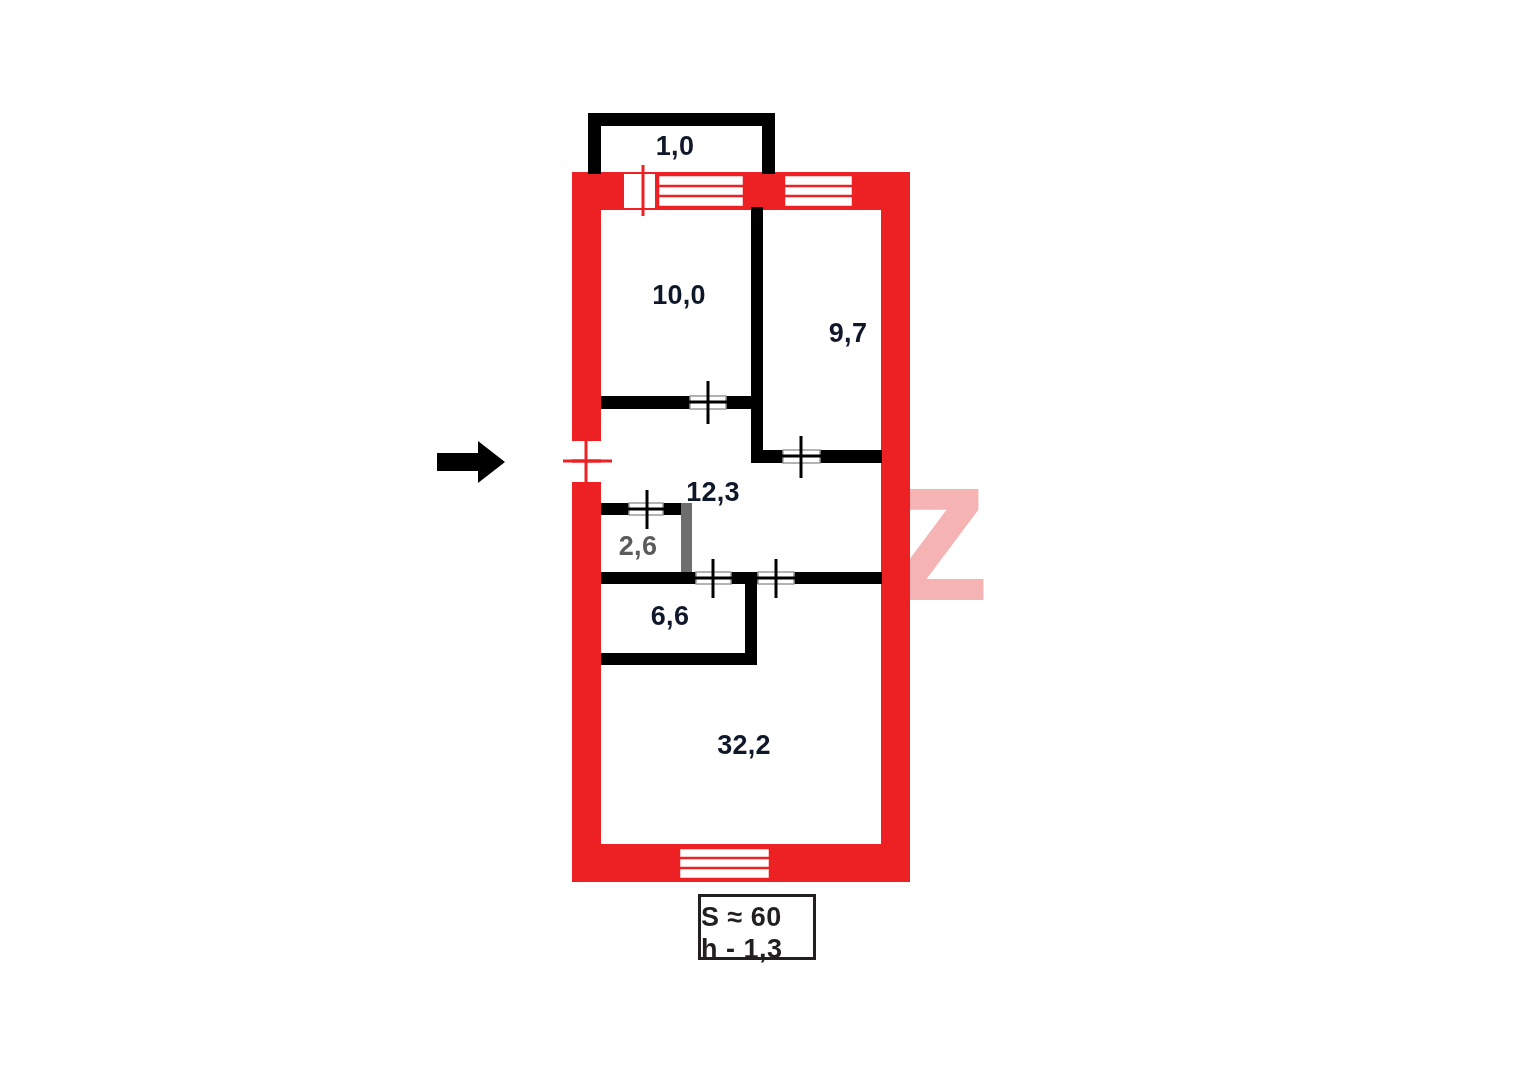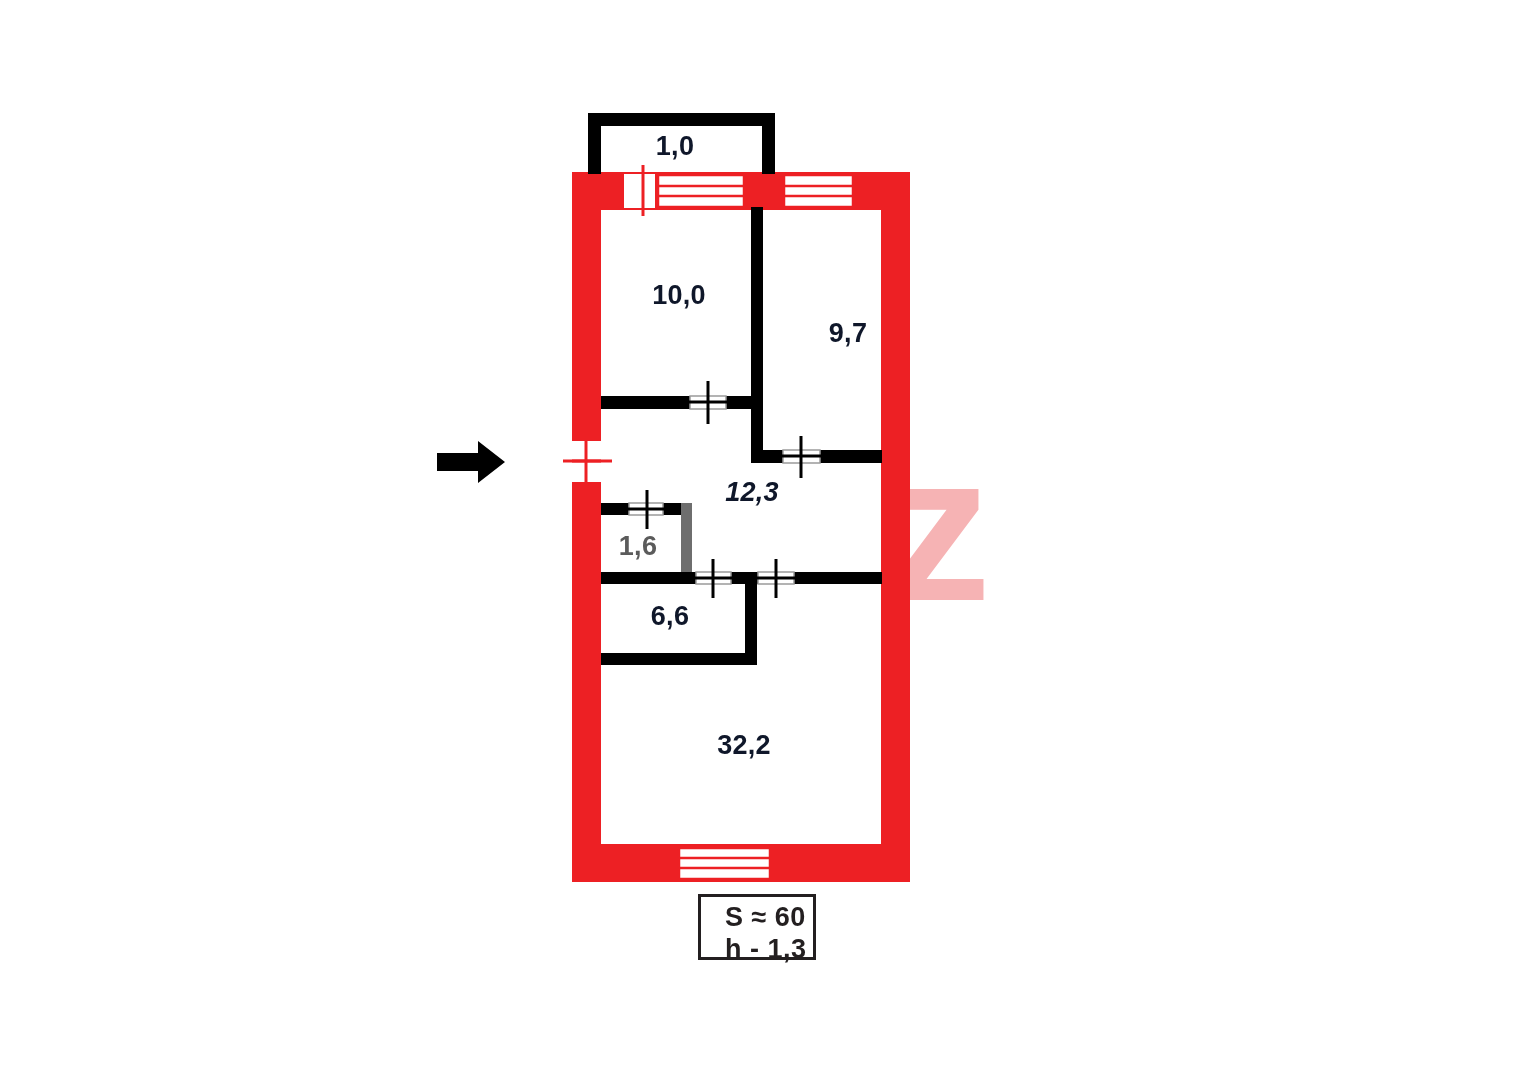--- a/index.html
+++ b/index.html
@@ -31,21 +31,21 @@
     white-space: nowrap;
     transform: translate(-50%, -50%);
     user-select: none;
   }
   .room-label.muted { color: #5b5b5b; }
   .summary-box {
     position: absolute;
     border: 3px solid #231f20;
     background: #ffffff;
     box-sizing: border-box;
-    padding: 5px 14px 7px 24px;
+    padding: 5px 14px 7px 0;
     line-height: 1.18;
   }
   .summary-box div {
     font-family: "Liberation Sans", sans-serif;
     font-weight: bold;
     font-size: 27px;
     color: #231f20;
     white-space: nowrap;
     letter-spacing: 0.5px;
   }
@@ -164,23 +164,23 @@
   </g>
 
 </svg>
 
 <div class="room-label" style="left:675px; top:146px;">1,0</div>
 
 <div class="room-label" style="left:679px; top:295px;">10,0</div>
 
 <div class="room-label" style="left:820px; top:333px;margin-left:28px;">9,7</div>
 
-<div class="room-label" style="left:752px; top:492px;font-style:italic;">12,3</div>
+<div class="room-label" style="left:713px; top:492px;">12,3</div>
 
-<div class="room-label muted" style="left:638px; top:546px;">1,6</div>
+<div class="room-label muted" style="left:638px; top:546px;">2,6</div>
 
 <div class="room-label" style="left:670px; top:616px;">6,6</div>
 
 <div class="room-label" style="left:744px; top:745px;">32,2</div>
 
 <div class="summary-box" style="left:698px; top:894px; width:118px; height:66px;">
   <div>S ≈ 60</div>
   <div>h - 1,3</div>
 </div>
 

